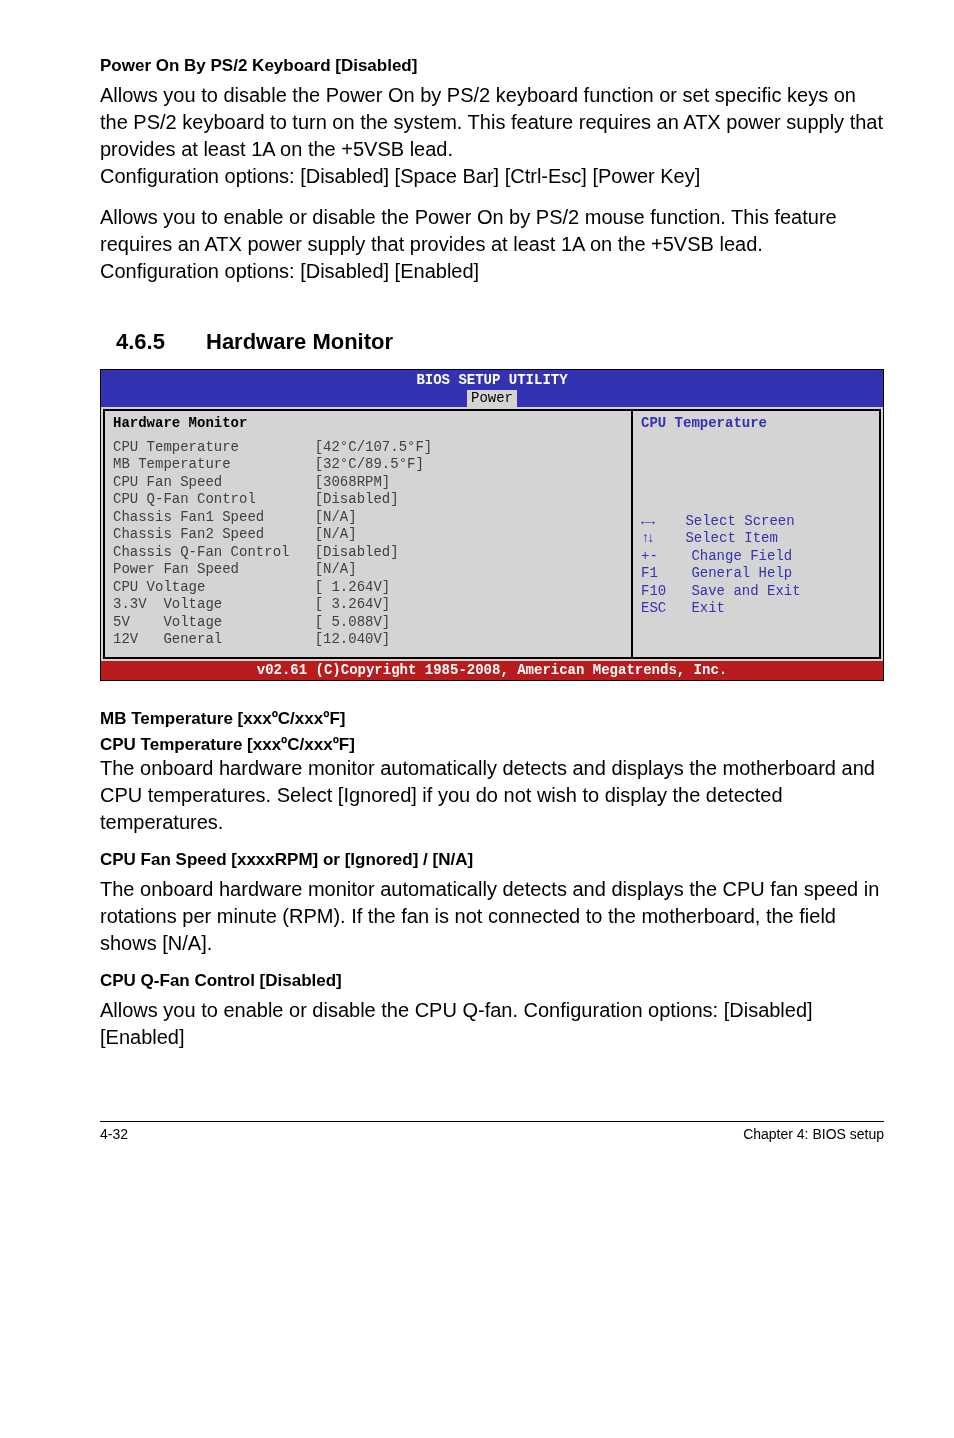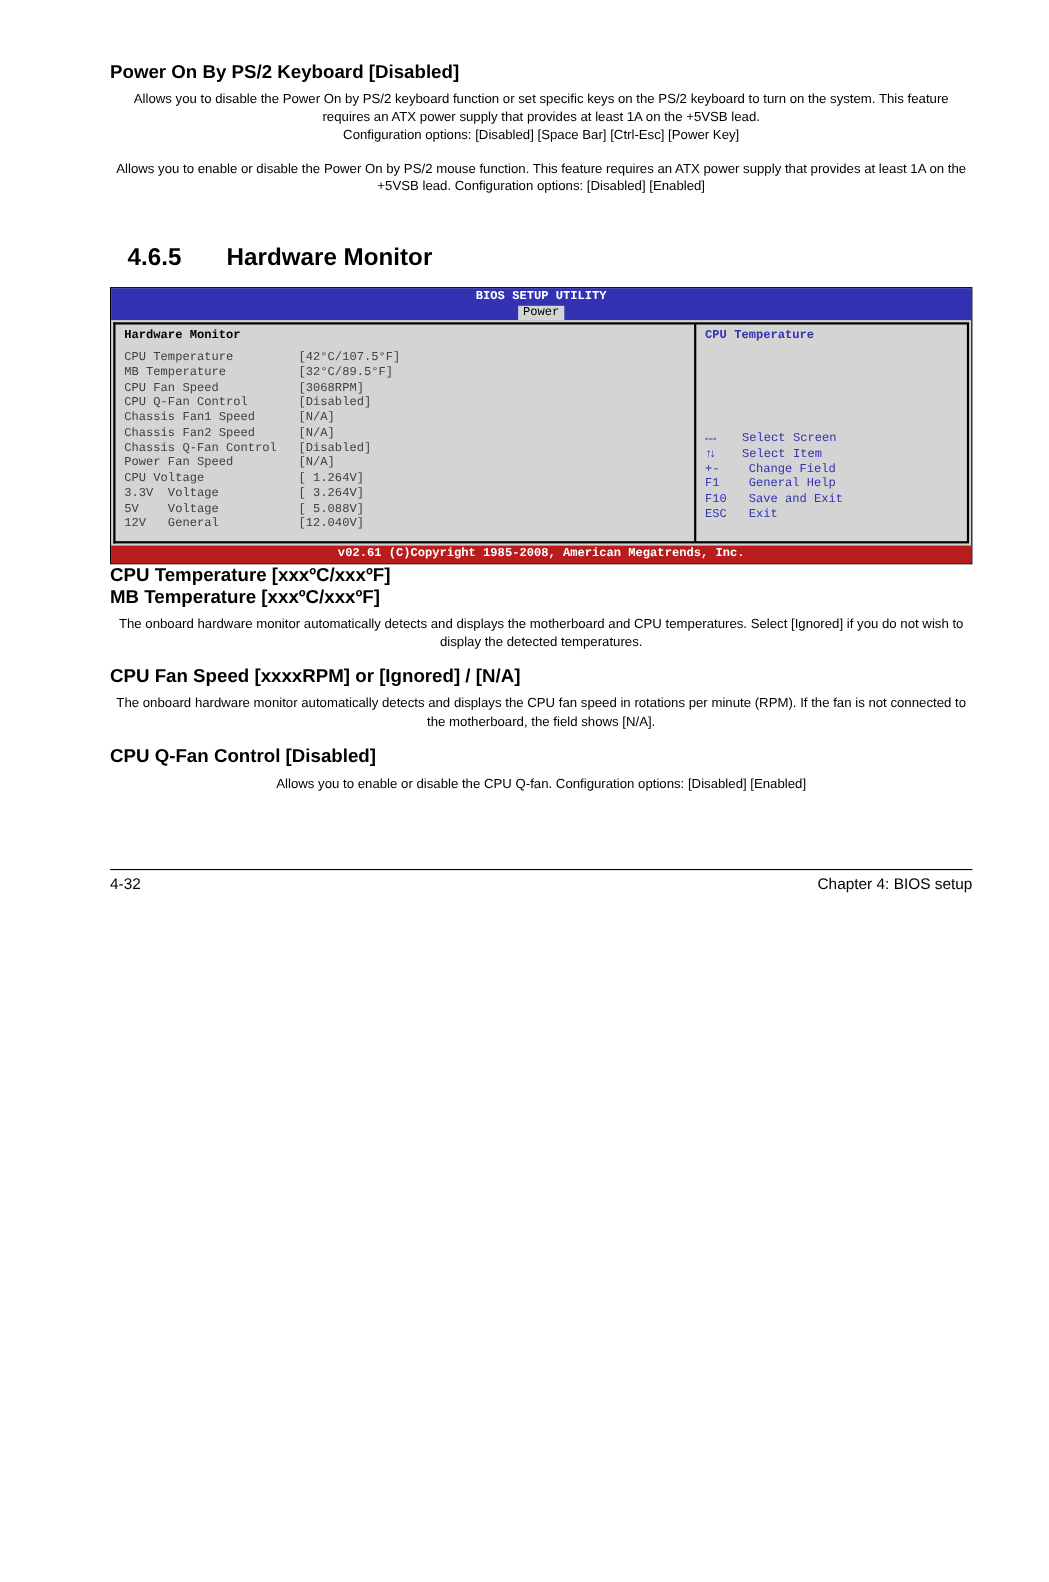--- a/index.html
+++ b/index.html
@@ -12,41 +12,41 @@
   }
   .page {
     padding: 56px 70px 20px 100px;
   }
   h3.section-title {
     font-size: 17px;
     font-weight: bold;
     margin: 0 0 6px 0;
   }
   p.body-text {
-    font-size: 12px;
+    font-size: 20px;
     line-height: 1.35;
     margin: 0 0 14px 0;
-    text-align: center;
   }
   h2.big-section {
     font-size: 22px;
     font-weight: bold;
     margin: 44px 0 14px 16px;
   }
   h2.big-section .num {
     display: inline-block;
     width: 90px;
   }
 
   
   .bios-box {
     border: 1px solid #000;
     background: #d4d4d4;
+    margin-bottom: 28px;
     font-family: "Courier New", monospace;
-    font-size: 11px;
+    font-size: 14px;
     line-height: 1.25;
   }
   .bios-titlebar {
     background: #3232b2;
     color: #fff;
     text-align: center;
     font-weight: bold;
     padding: 2px 0 0 0;
   }
   .bios-tab {
@@ -162,22 +162,22 @@
           <div class="bios-nav-row">+-    Change Field</div>
           <div class="bios-nav-row">F1    General Help</div>
           <div class="bios-nav-row">F10   Save and Exit</div>
           <div class="bios-nav-row">ESC   Exit</div>
         </div>
       </div>
     </div>
     <div class="bios-footer">v02.61 (C)Copyright 1985-2008, American Megatrends, Inc.</div>
   </div>
 
+  <h3 class="section-title">MB Temperature [xxxºC/xxxºF]</h3>
   <h3 class="section-title" style="margin-bottom:0">CPU Temperature [xxxºC/xxxºF]</h3>
-  <h3 class="section-title">MB Temperature [xxxºC/xxxºF]</h3>
   <p class="body-text">The onboard hardware monitor automatically detects and displays the motherboard and CPU temperatures. Select [Ignored] if you do not wish to display the detected temperatures.</p>
 
   <h3 class="section-title">CPU Fan Speed [xxxxRPM] or [Ignored] / [N/A]</h3>
   <p class="body-text">The onboard hardware monitor automatically detects and displays the CPU fan speed in rotations per minute (RPM). If the fan is not connected to the motherboard, the field shows [N/A].</p>
 
   <h3 class="section-title">CPU Q-Fan Control [Disabled]</h3>
   <p class="body-text">Allows you to enable or disable the CPU Q-fan. Configuration options: [Disabled] [Enabled]</p>
 
   <div class="footer">
     <span>4-32</span>

